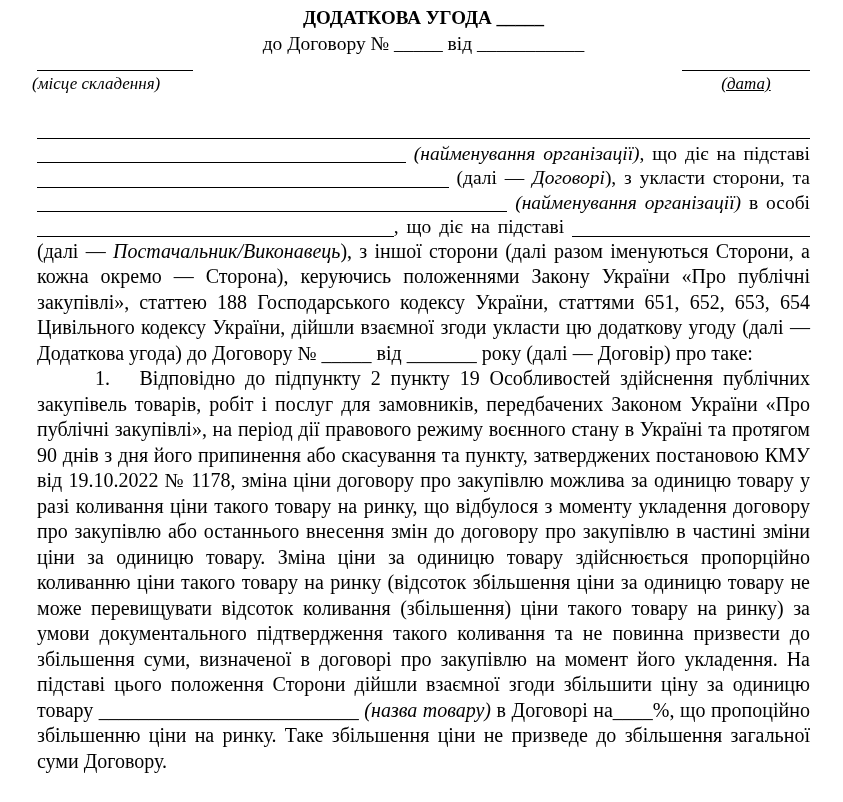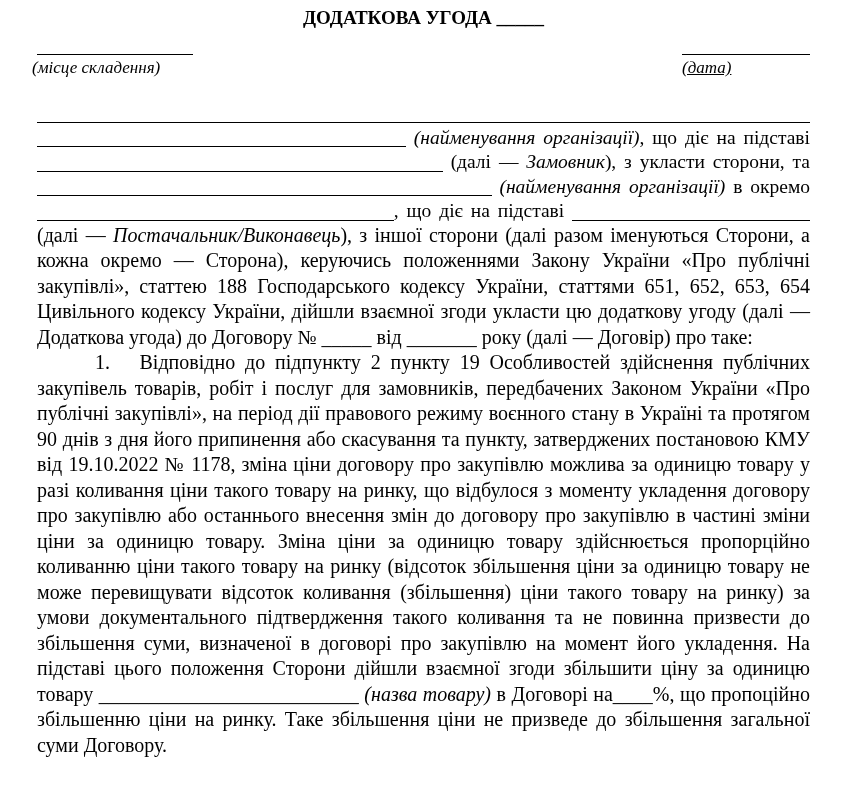--- a/index.html
+++ b/index.html
@@ -11,23 +11,23 @@
   .page { padding: 4px 33px 0 37px; }
 
   .doc-title {
     text-align: center; font-weight: bold;
     font-size: 19px; line-height: 27px; white-space: pre;
   }
   .doc-subtitle {
     text-align: center; font-size: 19.5px; line-height: 26px; white-space: pre;
   }
 
-  .pd-row { display: flex; justify-content: space-between; margin-top: 23px; }
+  .pd-row { display: flex; justify-content: space-between; margin-top: 13px; }
   .pd-col.left  { width: 156px; }
-  .pd-col.right { width: 128px; text-align: left; text-decoration: underline; }
+  .pd-col.right { width: 128px; text-align: center; text-decoration: underline; }
   .pd-line { height: 0; border-top: 1.5px solid #000; }
   .pd-caption { font-style: italic; font-size: 17px; line-height: 20px; margin-top: 3px; }
   .pd-col.left .pd-caption { margin-left: -5px; }
 
   .fills { margin-top: 24px; text-align: right; }
   .fill-row {
     display: flex; align-items: baseline;
     height: 24.5px; font-size: 19.5px;
   }
   .fill-row span { white-space: pre; word-spacing: 3px; }
@@ -46,20 +46,21 @@
 
   .it { font-style: italic; }
 </style>
 </head>
 <body>
 
 <div class="page">
 
   <div class="doc-title">ДОДАТКОВА УГОДА _____</div>
 
+  <div class="doc-subtitle">до Договору № _____ від ___________</div>
 
   <div class="pd-row">
     <div class="pd-col left">
       <div class="pd-line"></div>
       <div class="pd-caption">(місце складення)</div>
     </div>
     <div class="pd-col right">
       <div class="pd-line"></div>
       <div class="pd-caption">(дата)</div>
     </div>
@@ -71,28 +72,28 @@
       </div>
     <div class="fill-row">
         <span class="seg-fill" style="flex-grow: 1;"></span>
         <span> </span>
         <span class="it">(найменування організації)</span>
         <span>, що діє на підставі</span>
       </div>
     <div class="fill-row">
         <span class="seg-fill" style="flex-grow: 1;"></span>
         <span> (далі — </span>
-        <span class="it">Замовник</span>
+        <span class="it">Договорі</span>
         <span>), з укласти сторони, та</span>
       </div>
     <div class="fill-row">
         <span class="seg-fill" style="flex-grow: 1;"></span>
         <span> </span>
         <span class="it">(найменування організації)</span>
-        <span> в окремо</span>
+        <span> в особі</span>
       </div>
     <div class="fill-row">
         <span class="seg-fill" style="flex-grow: 1.5;"></span>
         <span>, що діє на підставі </span>
         <span class="seg-fill" style="flex-grow: 1;"></span>
       </div>
   </div>
 
   <p class="para preamble"><span>(далі — </span><span class="it">Постачальник/Виконавець</span><span>), з іншої сторони (далі разом іменуються Сторони, а кожна окремо — Сторона), керуючись положеннями Закону України «Про публічні закупівлі», статтею 188 Господарського кодексу України, статтями 651, 652, 653, 654 Цивільного кодексу України, дійшли взаємної згоди укласти цю додаткову угоду (далі — Додаткова угода) до Договору № _____ від _______ року (далі — Договір) про таке:</span></p>
 

